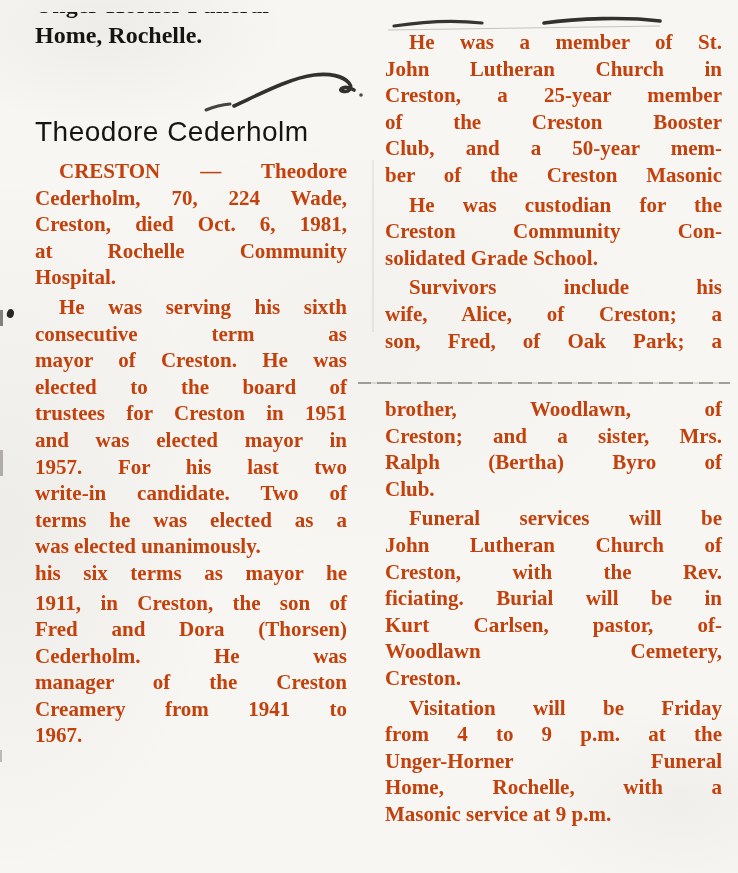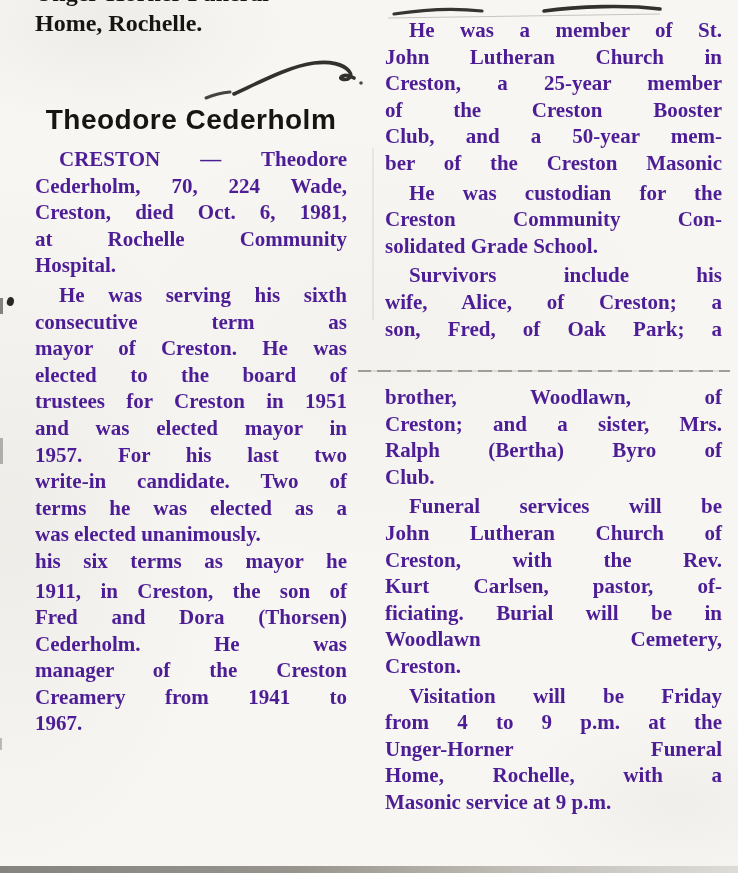--- a/index.html
+++ b/index.html
@@ -6,32 +6,32 @@
   body{
     width:738px;height:873px;overflow:hidden;position:relative;
     font-family:"Liberation Serif",serif;
     background:
       radial-gradient(260px 140px at 14% 3%, rgba(60,55,45,.05), transparent 70%),
       radial-gradient(420px 300px at 50% 40%, rgba(60,55,45,.025), transparent 75%),
       radial-gradient(300px 500px at 1% 60%, rgba(60,55,45,.05), transparent 70%),
       radial-gradient(240px 140px at 92% 92%, rgba(60,55,45,.04), transparent 70%),
       #f8f6f2;
   }
-  .page{position:absolute;inset:0;overflow:hidden;}
-  .col{position:absolute;color:#4c1d95;font-weight:700;font-size:21px;line-height:26.6px;
+  .page{position:absolute;inset:0;overflow:hidden;margin-top:12px;}
+  .col{position:absolute;color:#c2410c;font-weight:700;font-size:21px;line-height:26.6px;
        font-family:"Liberation Serif",serif;}
   .line{text-align:justify;text-align-last:justify;white-space:normal;}
   .line.end{text-align-last:left;}
   .line.indent{text-indent:24px;}
   .para + .para{margin-top:3px;}
   #col-left{left:35px;top:146px;width:312px;}
   #col-right-top{left:385px;top:17px;width:337px;}
   #col-right-bottom{left:385px;top:384px;width:337px;}
-  #headline{position:absolute;left:35px;top:104px;width:312px;text-align:center;
-    font-family:"Liberation Sans",sans-serif;font-weight:700;font-size:28px;
+  #headline{position:absolute;left:35px;top:104px;width:312px;
+    font-family:"Liberation Sans",sans-serif;font-weight:400;font-size:28px;
     letter-spacing:.5px;color:#171512;}
   #top-frag{position:absolute;left:35px;top:-22px;color:#171512;
     font-weight:700;font-size:24px;line-height:30px;}
   #column-rule{position:absolute;left:358px;top:370px;width:372px;height:0;
     border-top:2px solid rgba(90,86,78,.45);
     border-image:repeating-linear-gradient(to right,rgba(90,86,78,.55) 0 14px,rgba(90,86,78,.15) 14px 20px) 1;}
   #gutter-crease{position:absolute;left:372px;top:148px;width:2px;height:172px;background:rgba(40,38,32,.07);}
   .sliver{position:absolute;left:0;}
   #edge-sliver-1{top:298px;width:3px;height:16px;background:rgba(40,38,34,.55);}
   #edge-sliver-2{top:438px;width:3px;height:26px;background:rgba(40,38,34,.32);}
@@ -126,22 +126,22 @@
       <div class="para">
         <div class="line">brother, Woodlawn, of</div>
         <div class="line">Creston; and a sister, Mrs.</div>
         <div class="line">Ralph (Bertha) Byro of</div>
         <div class="line end">Club.</div>
       </div>
       <div class="para">
         <div class="line indent">Funeral services will be</div>
         <div class="line">John Lutheran Church of</div>
         <div class="line">Creston, with the Rev.</div>
+        <div class="line">ficiating. Burial will be in</div>
         <div class="line">Kurt Carlsen, pastor, of-</div>
-        <div class="line">ficiating. Burial will be in</div>
         <div class="line">Woodlawn Cemetery,</div>
         <div class="line end">Creston.</div>
       </div>
       <div class="para">
         <div class="line indent">Visitation will be Friday</div>
         <div class="line">from 4 to 9 p.m. at the</div>
         <div class="line">Unger-Horner Funeral</div>
         <div class="line">Home, Rochelle, with a</div>
         <div class="line end">Masonic service at 9 p.m.</div>
       </div>

